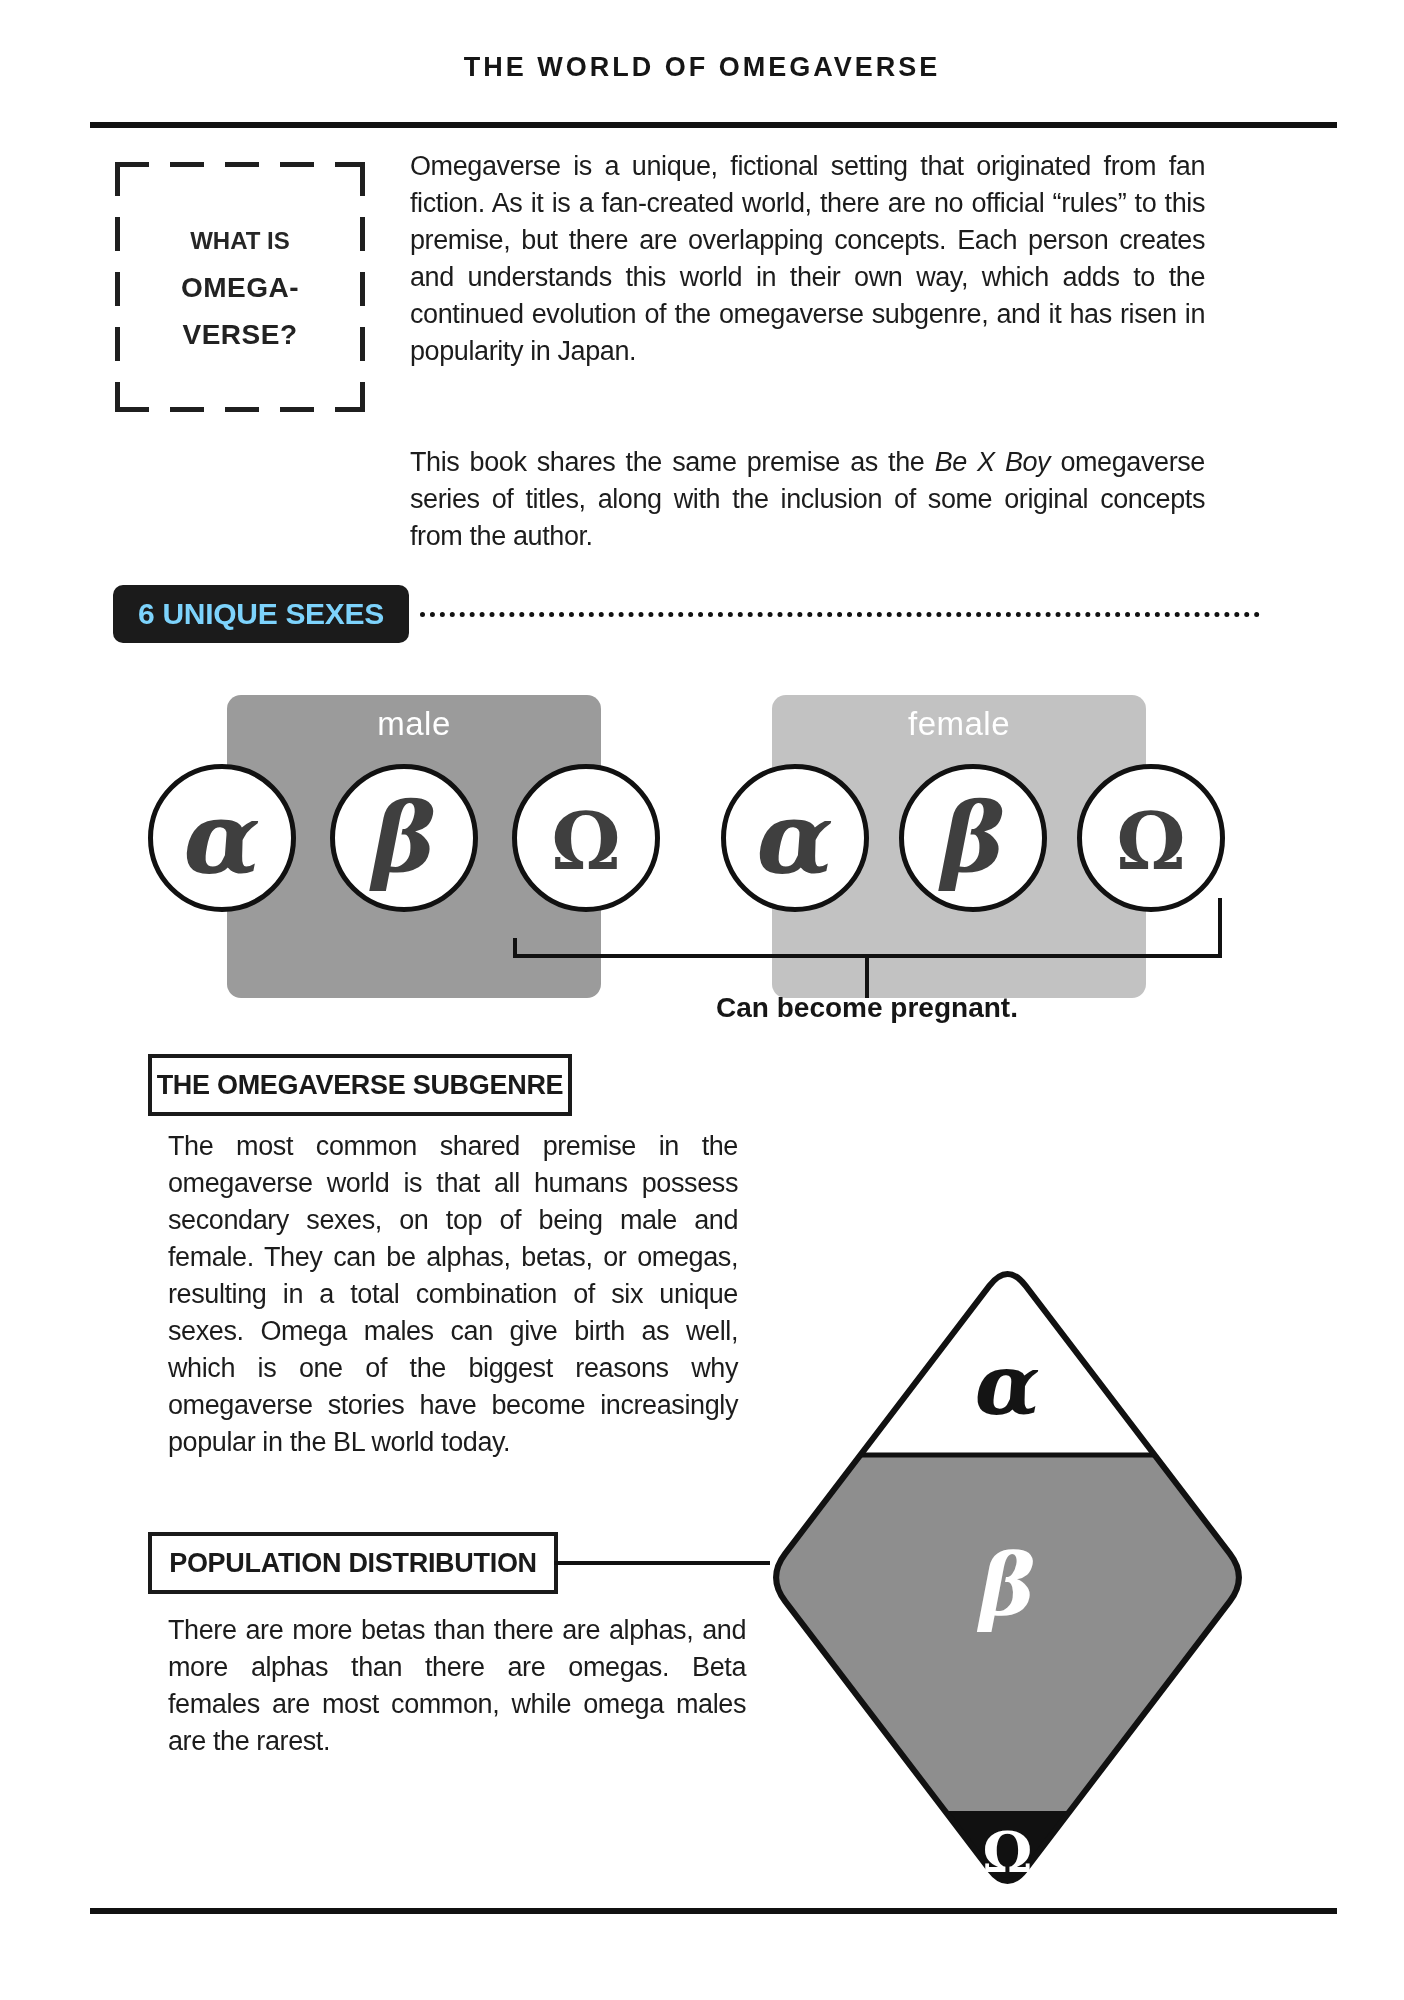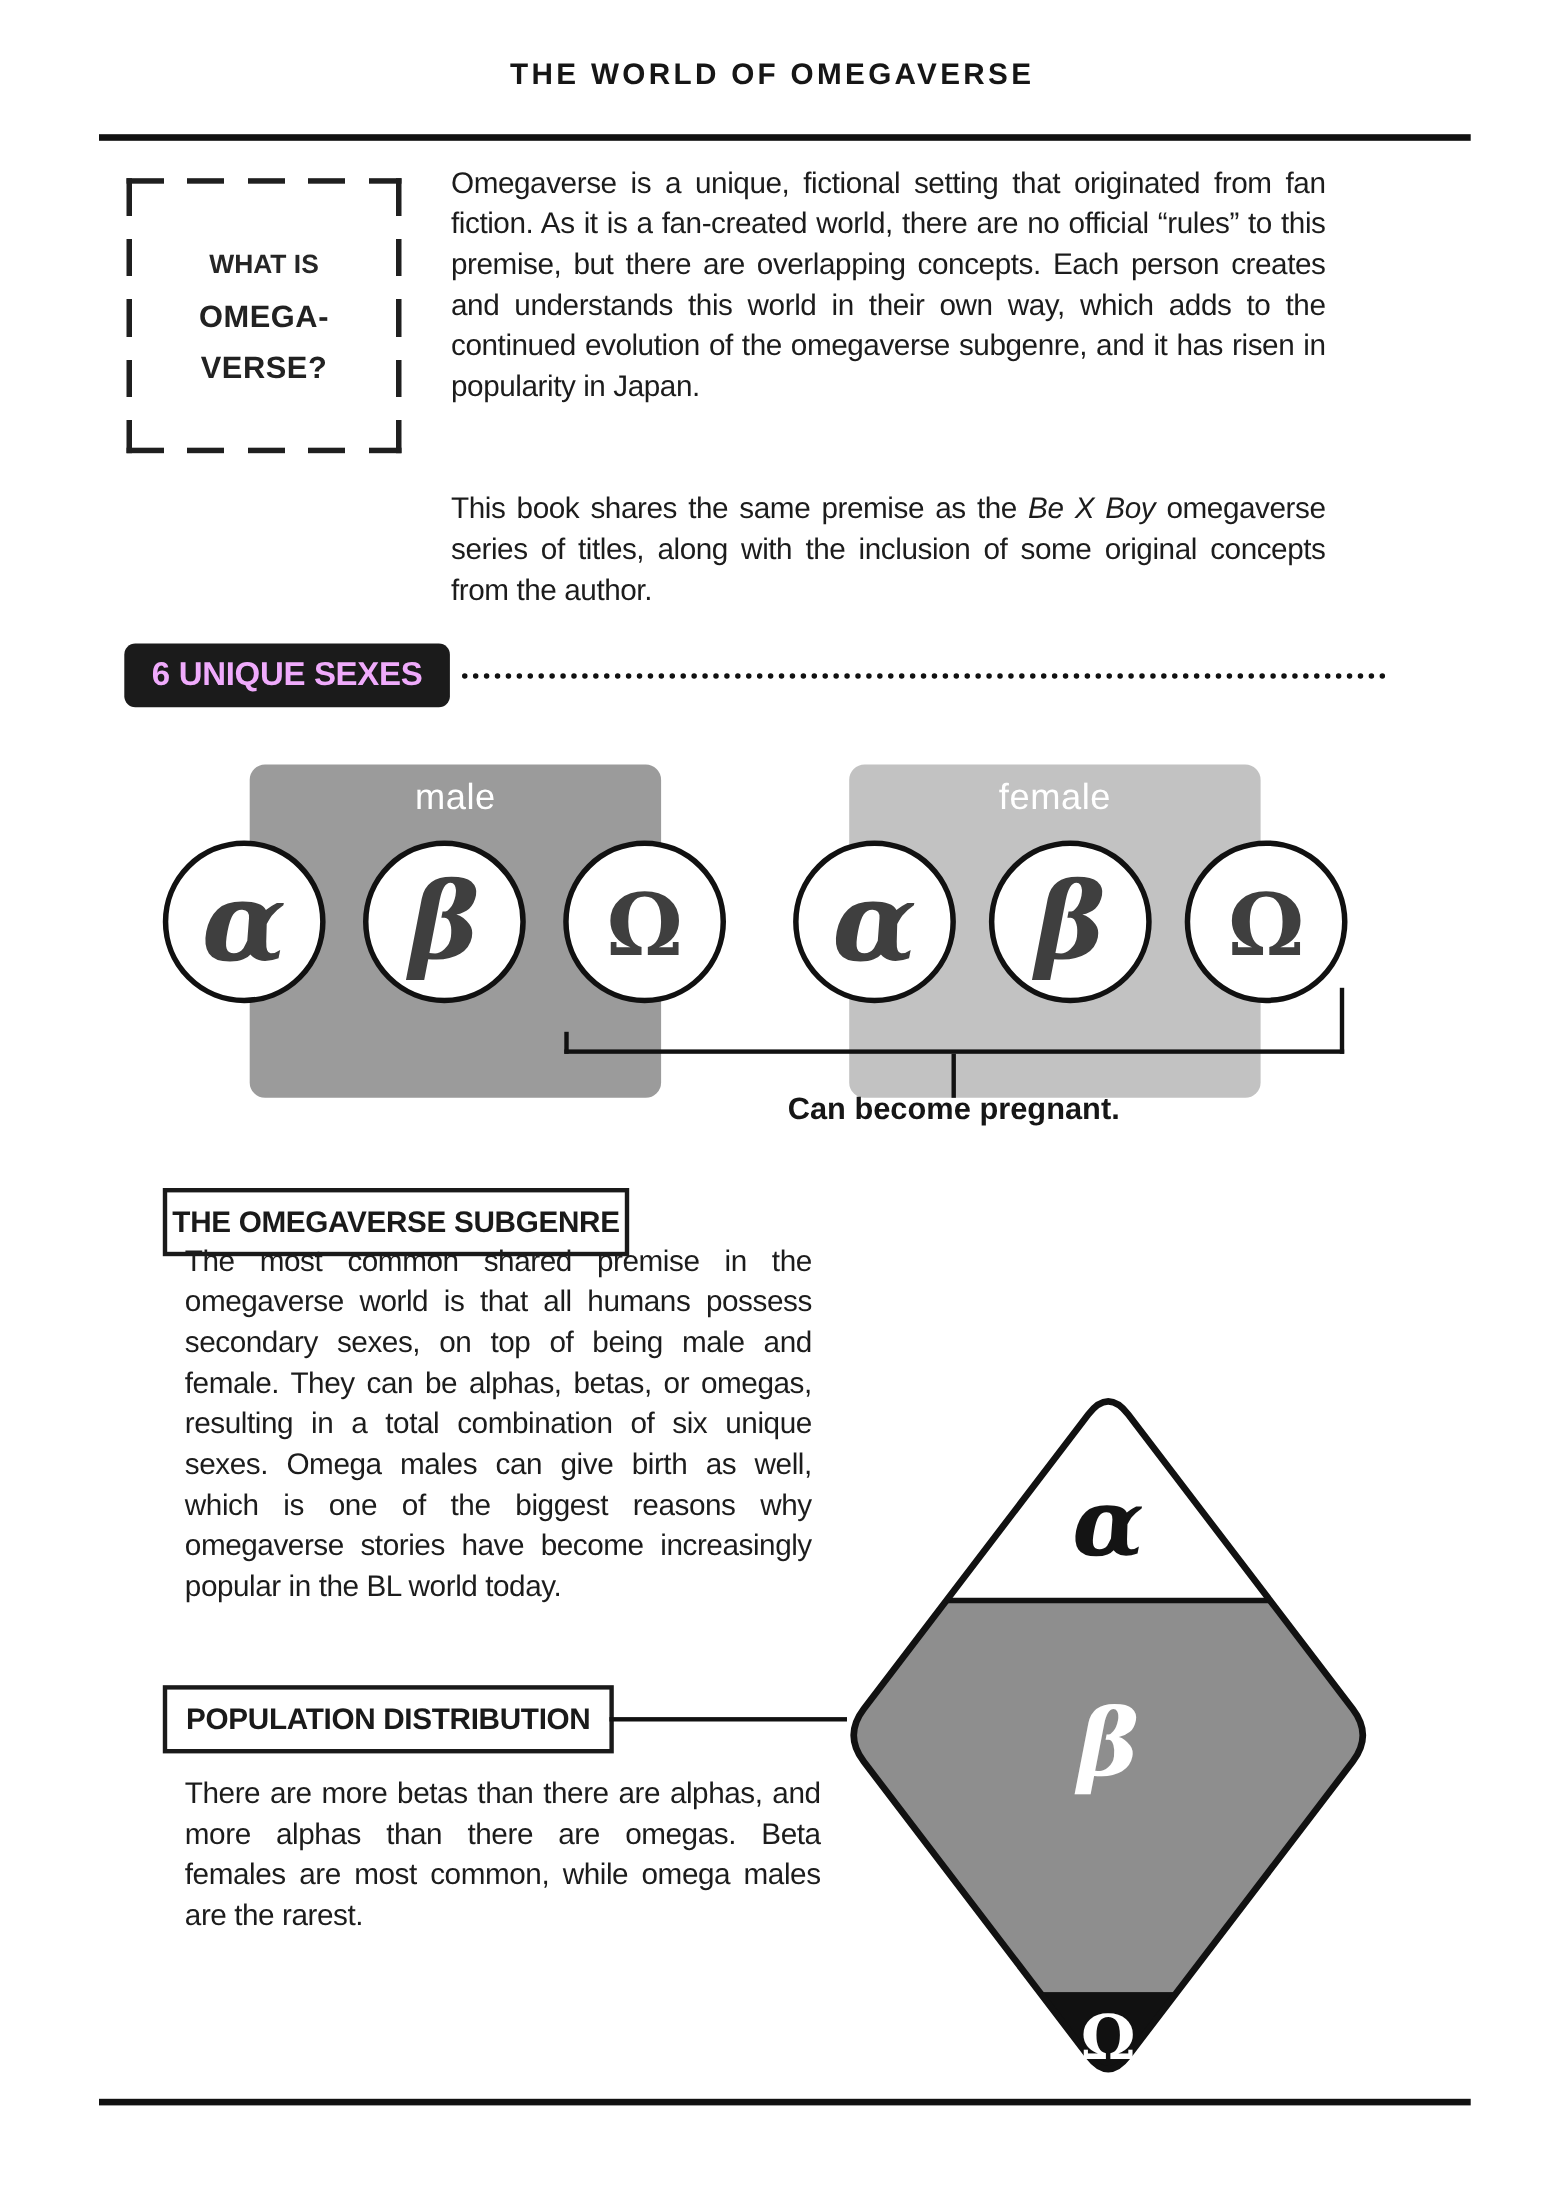--- a/index.html
+++ b/index.html
@@ -35,21 +35,21 @@
   
   .para{
     font-size:27px; line-height:37px; letter-spacing:-0.4px;
     text-align:justify; color:#1c1c1c;
   }
   .para .ital{font-style:italic;}
   
   .badge{
     left:113px; top:585px; width:296px; height:58px; background:#1b1b1b;
     border-radius:10px; display:flex; align-items:center; justify-content:center;
-    color:#f0abfc; font-size:30px; font-weight:bold; letter-spacing:-0.3px;
+    color:#7dd3fc; font-size:30px; font-weight:bold; letter-spacing:-0.3px;
   }
   .dotline{
     left:420px; top:612px; width:840px; height:0;
     border-top:5px dotted #111;
   }
   
   .sex-rect{width:374px; height:303px; top:695px; border-radius:14px;}
   .sex-rect .rect-label{
     position:absolute; left:0; top:10px; width:100%; text-align:center;
     color:#fff; font-size:33px; letter-spacing:0.5px;
@@ -123,21 +123,21 @@
   <div class="abs circle" style="left:1077px;">
       <span class="glyph g-o">Ω</span>
     </div>
 
   <div class="abs bk" style="left:513px; top:938px; width:4px; height:20px;"></div>
   <div class="abs bk" style="left:1218px; top:898px; width:4px; height:60px;"></div>
   <div class="abs bk" style="left:513px; top:954px; width:709px; height:4px;"></div>
   <div class="abs bk" style="left:865px; top:958px; width:4px; height:40px;"></div>
   <div class="abs pregnant-label">Can become pregnant.</div>
 
-  <div class="abs tbox" style="left:148px; top:1080px; width:424px;">THE OMEGAVERSE SUBGENRE</div>
+  <div class="abs tbox" style="left:148px; top:1054px; width:424px;">THE OMEGAVERSE SUBGENRE</div>
   <div class="abs para" style="left:168px; top:1128px; width:570px;">The most common shared premise in the omegaverse world is that all humans possess secondary sexes, on top of being male and female. They can be alphas, betas, or omegas, resulting in a total combination of six unique sexes. Omega males can give birth as well, which is one of the biggest reasons why omegaverse stories have become increasingly popular in the BL world today.</div>
 
   <div class="abs tbox" style="left:148px; top:1532px; width:410px;">POPULATION DISTRIBUTION</div>
   <div class="abs bk" style="left:554px; top:1561px; width:216px; height:4px;"></div>
   <div class="abs para" style="left:168px; top:1612px; width:578px;">There are more betas than there are alphas, and more alphas than there are omegas. Beta females are most common, while omega males are the rarest.</div>
 
   <svg class="abs" style="left:767px; top:1262px; overflow:visible;" width="481" height="631" viewBox="0 0 481 631">
     <defs>
       <clipPath id="dclip">
         <path d="M 222.3 23.9 Q 240.5 0 258.7 23.9 L 462.8 291.6 Q 481 315.5 462.8 339.4 L 258.7 607.1 Q 240.5 631 222.3 607.1 L 18.2 339.4 Q 0 315.5 18.2 291.6 Z"></path>

